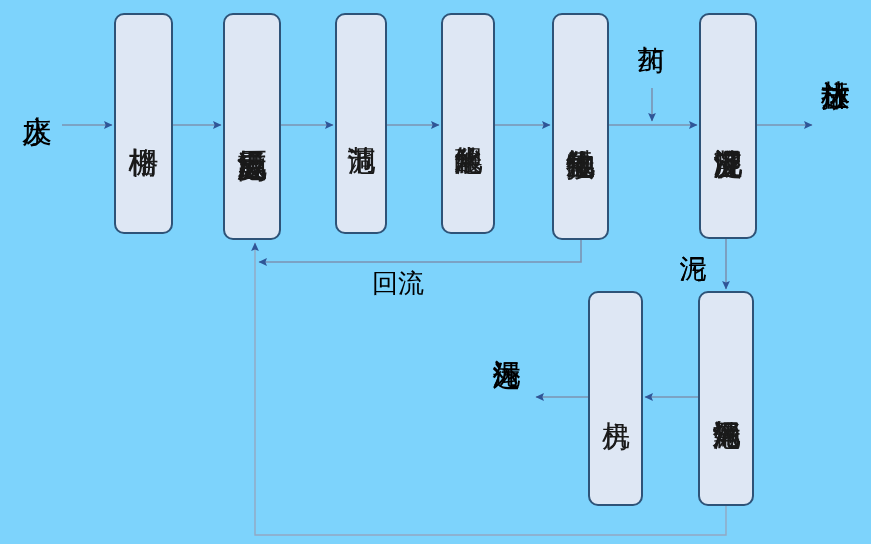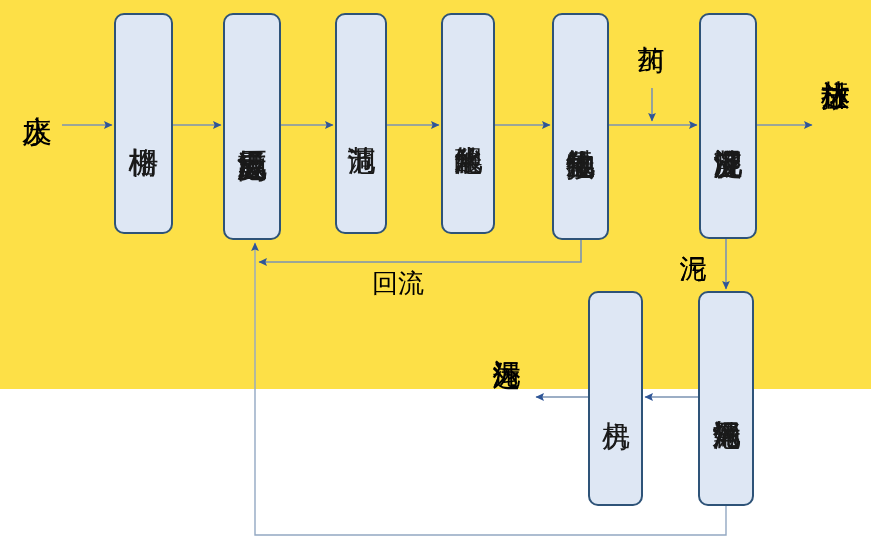--- a/index.html
+++ b/index.html
@@ -9,22 +9,22 @@
   }
   body {
     width: 871px;
     height: 550px;
     font-family: "Liberation Sans", "DejaVu Sans", sans-serif;
     overflow: hidden;
   }
   #diagram-root {
     position: relative;
     width: 871px;
-    height: 389px;
-    background: #fde047;
+    height: 544px;
+    background: #7dd3fc;
   }
   svg.flow-canvas {
     position: absolute;
     left: 0;
     top: 0;
     width: 871px;
     height: 550px;
   }
   .node-box {
     fill: #dee7f4;

